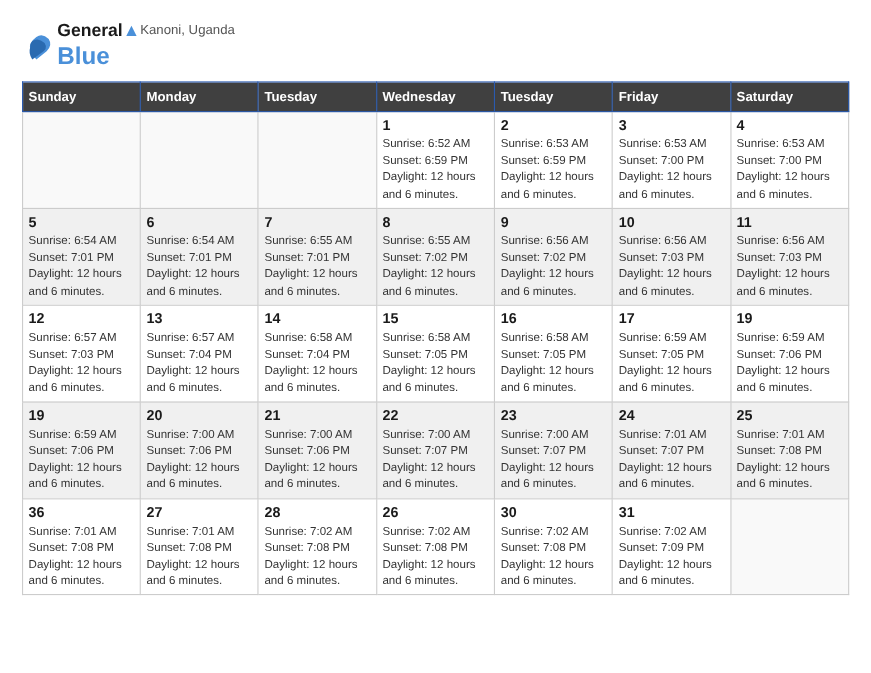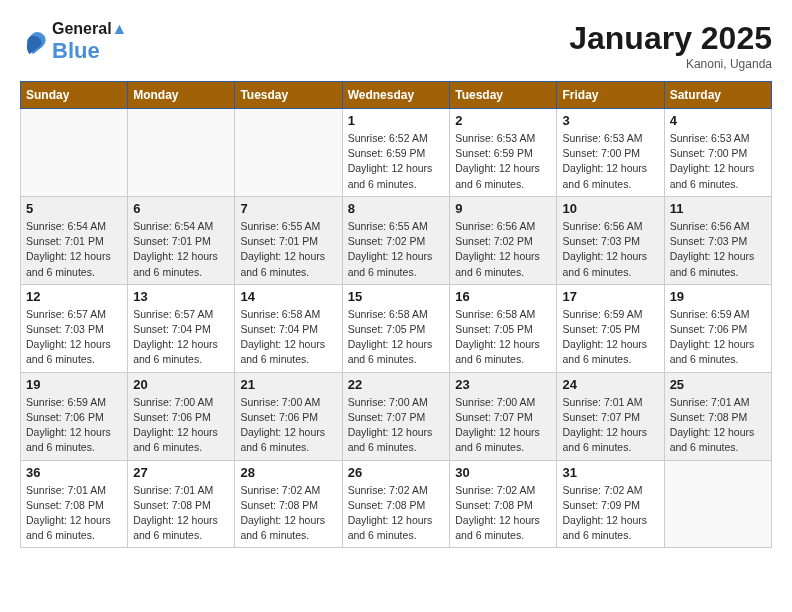--- a/index.html
+++ b/index.html
@@ -5,21 +5,20 @@
     * { box-sizing: border-box; margin: 0; padding: 0; }
     body {
       font-family: Arial, sans-serif;
       background: #fff;
       width: 792px;
       min-height: 612px;
       padding: 20px;
     }
     .header {
       display: flex;
-      justify-content: space-between;
       align-items: flex-start;
       margin-bottom: 10px;
     }
     .logo {
       display: flex;
       align-items: center;
       gap: 4px;
     }
     .logo-icon {
       width: 28px;
@@ -36,21 +35,21 @@
     .location {
       font-size: 12px;
       color: #555;
     }
     .calendar {
       width: 100%;
       border-collapse: collapse;
       font-size: 11px;
     }
     .calendar th {
-      background-color: #a16207;
+      background-color: #404040;
       color: white;
       padding: 6px 5px;
       text-align: left;
       font-size: 12px;
       font-weight: bold;
       border: 1px solid #2a5aaf;
     }
     .calendar td {
       border: 1px solid #ccc;
       vertical-align: top;
@@ -85,21 +84,20 @@
     <svg class="logo-icon" viewBox="0 0 30 30" xmlns="http://www.w3.org/2000/svg">
       <path d="M14 6 Q20 2 26 8 Q30 14 24 20 L14 28 Q10 24 8 18 Q6 12 14 6Z" fill="#4a90d9"></path>
       <path d="M10 10 Q16 6 22 12 Q26 18 18 22 L10 28 Q6 22 8 16 Q8 12 10 10Z" fill="#2a6ab0"></path>
     </svg>
     <div>
       <div style="font-size:16px;font-weight:bold;color:#1a1a1a;">General<span style="color:#4a90d9;">▲</span></div>
       <div style="font-size:22px;font-weight:bold;color:#4a90d9;">Blue</div>
     </div>
   </div>
   <div class="title-block">
-    <div class="month-title">January 2025</div>
     <div class="location">Kanoni, Uganda</div>
   </div>
 </div>
 
 <table class="calendar">
   <thead>
     <tr>
     <th>Sunday</th>
         <th>Monday</th>
         <th>Tuesday</th>

